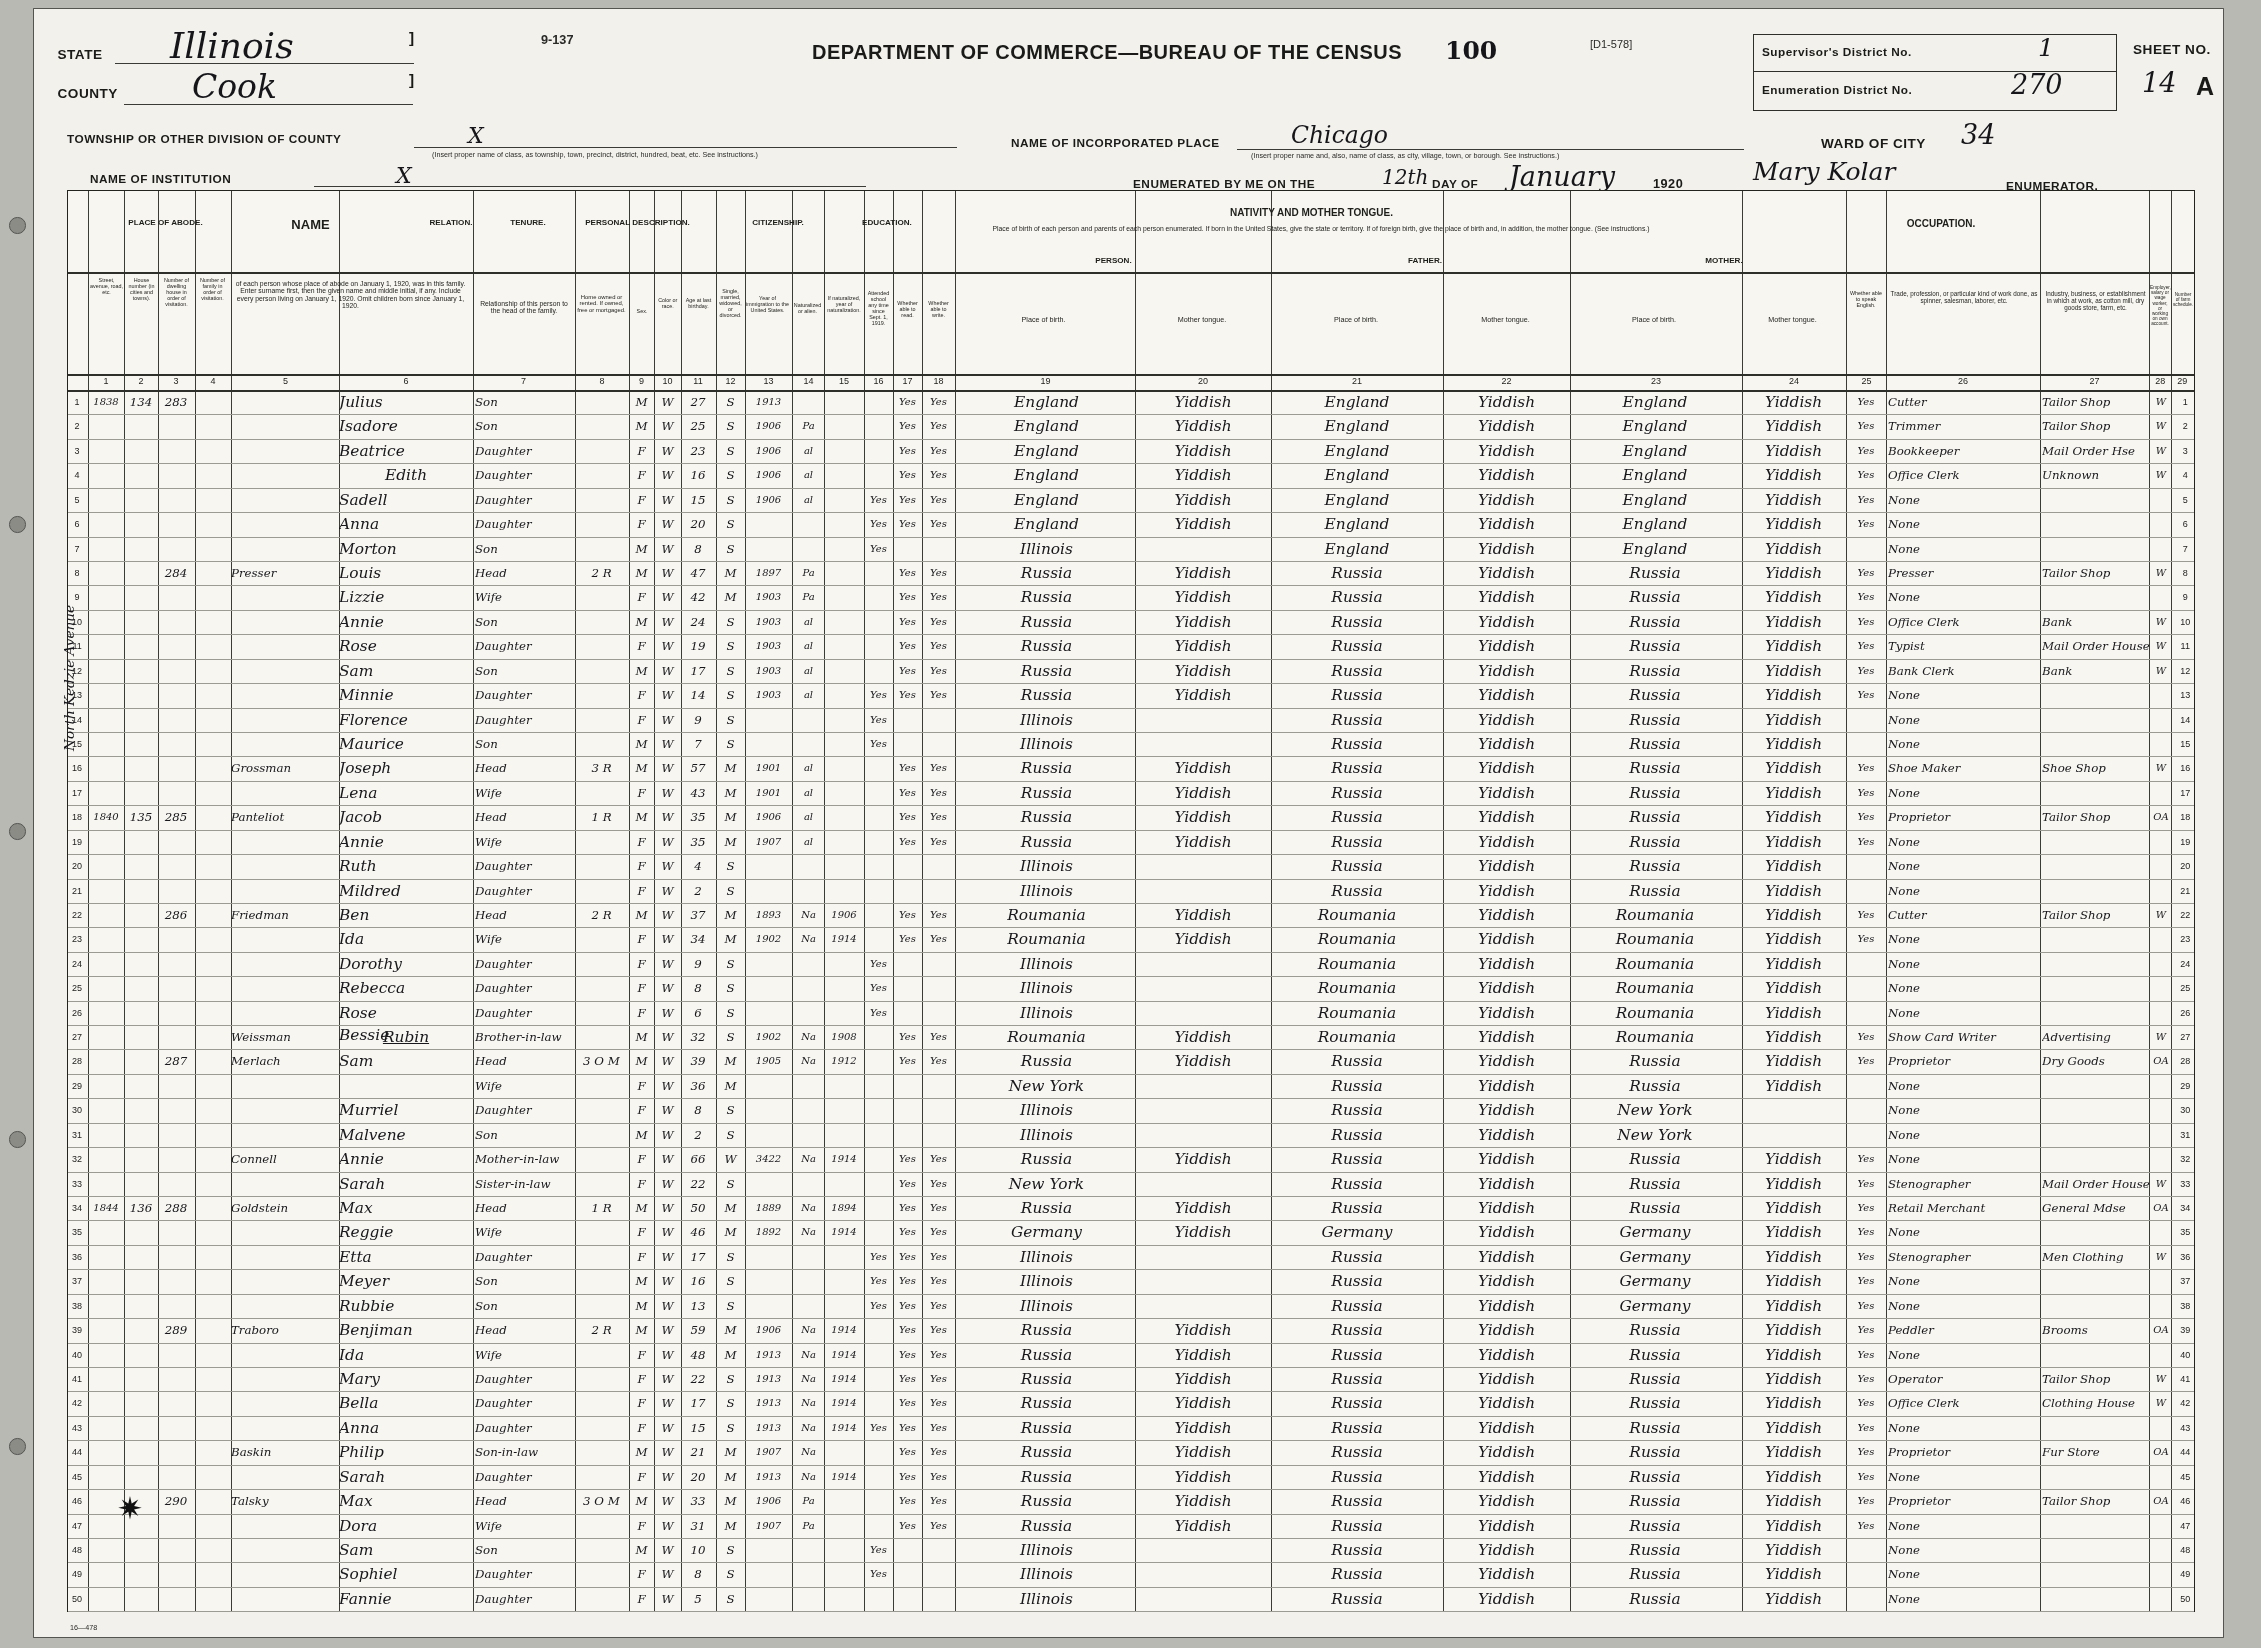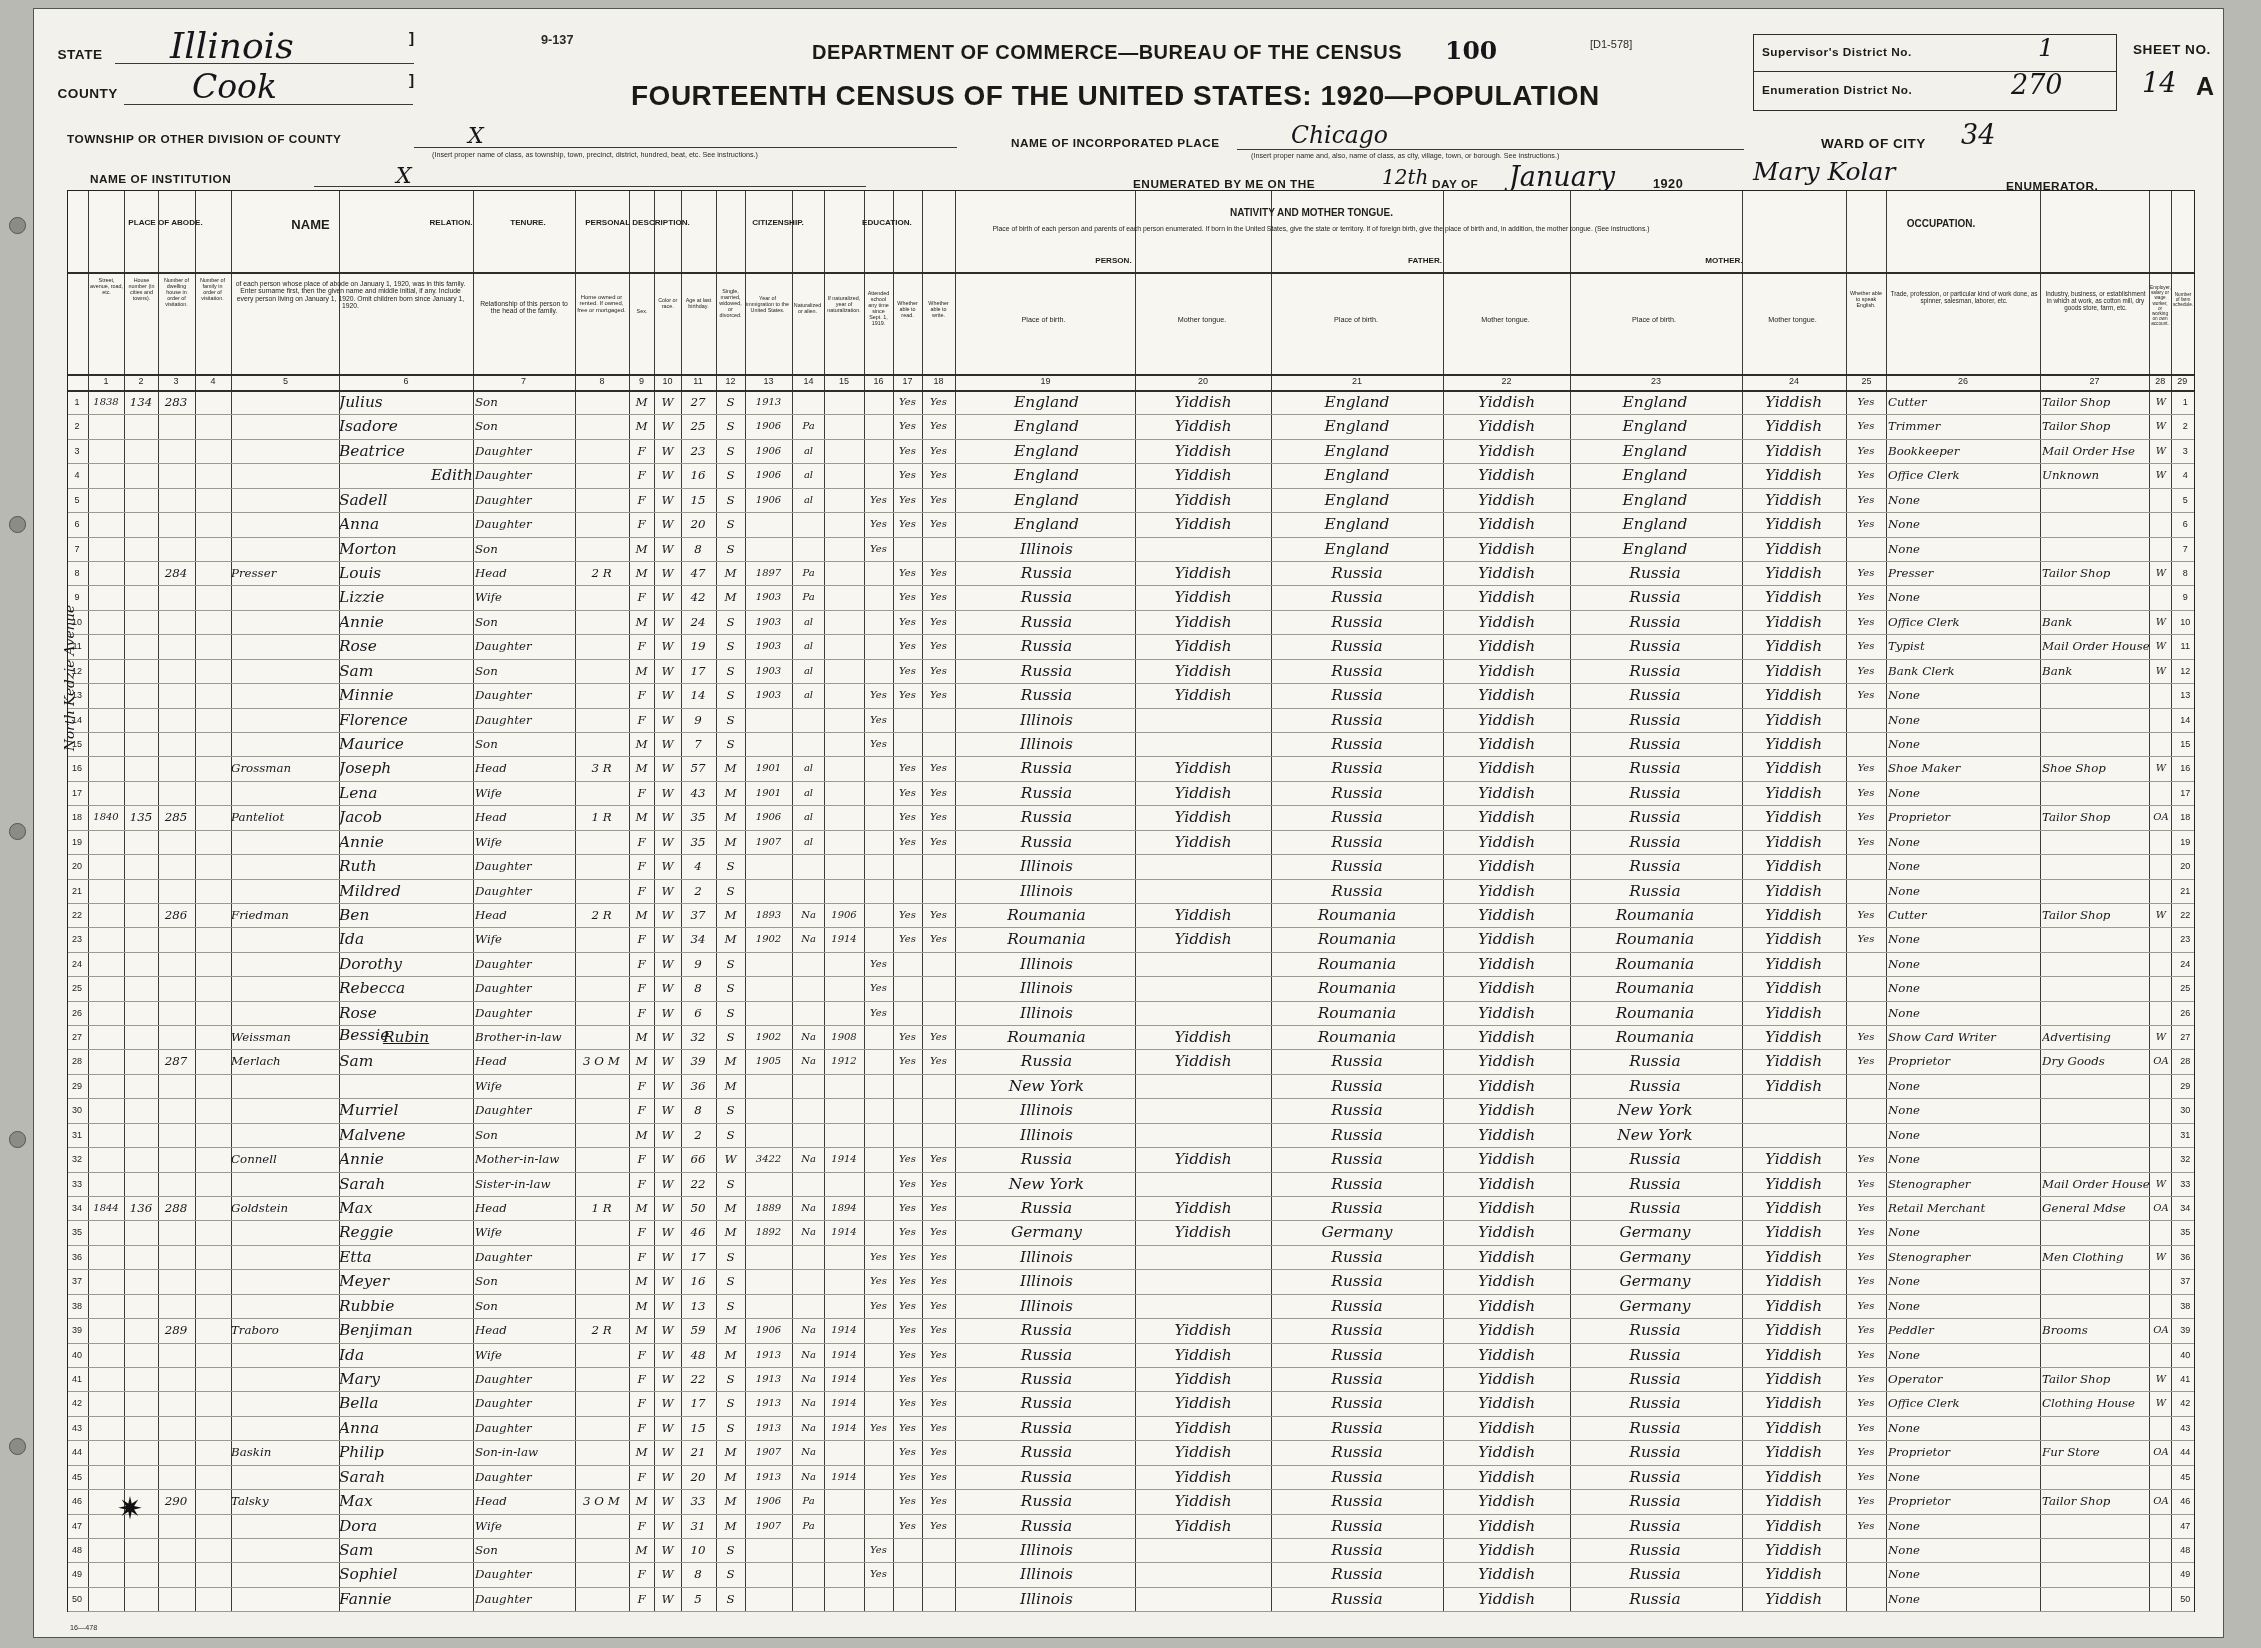--- a/index.html
+++ b/index.html
@@ -183,21 +183,20 @@
       <span class="lbl" style="left:56px; top:163px; font-size:11.8px;">NAME OF INSTITUTION</span>
       <span class="script" style="left:362px; top:154px; font-size:22px;">X</span>
       <span class="dotline" style="left:280px; top:177px; width:552px;"></span>
       <span class="tiny" style="left:299px; top:179px;">(Insert name of institution, if any, and indicate the lines on which the entries are made.   See instructions.)</span>
 
       <span class="tiny" style="left:507px; top:23.5px; font-size:12.7px; font-weight:bold;">9-137</span>
       <span class="lbl" style="left:778px; top:32px; font-size:20px;">DEPARTMENT OF COMMERCE—BUREAU OF THE CENSUS</span>
       <span class="script" style="left:1411px; top:27px; font-size:25px; font-style:normal; font-weight:bold;">100</span>
       <span class="tiny" style="left:1556px; top:29px; font-size:11px;">[D1-578]</span>
 
-      <span class="lbl" style="left:597px; top:71px; font-size:28px;">FOURTEENTH CENSUS OF THE UNITED STATES: 1920—POPULATION</span>
 
       <span class="lbl" style="left:977px; top:127px; font-size:11.8px;">NAME OF INCORPORATED PLACE</span>
       <span class="script" style="left:1257px; top:112px; font-size:23.5px;">Chicago</span>
       <span class="dotline" style="left:1203px; top:140px; width:507px;"></span>
       <span class="tiny" style="left:1217px; top:142px;">(Insert proper name and, also, name of class, as city, village, town, or borough.   See instructions.)</span>
 
       <span class="lbl" style="left:1099px; top:168px; font-size:11.8px;">ENUMERATED BY ME ON THE</span>
       <span class="script" style="left:1348px; top:156px; font-size:20px;">12th</span>
       <span class="lbl" style="left:1398px; top:168px; font-size:11.8px;">DAY OF</span>
       <span class="script" style="left:1475px; top:152px; font-size:27px;">January</span>
@@ -455,21 +454,21 @@
             <div class="cell" style="left: 1503px; width: 168px; top: 248px; height: 24.4px; line-height: 24.4px; text-align: center;">England</div>
             <div class="cell" style="left: 1675px; width: 101px; top: 248px; height: 24.4px; line-height: 24.4px; text-align: center;">Yiddish</div>
             <div class="cell xs" style="left: 1778px; width: 40px; top: 248px; height: 24.4px; line-height: 24.4px; text-align: center;">Yes</div>
             <div class="cell sm" style="left: 1820px; width: 150px; top: 248px; height: 24.4px; line-height: 24.4px; text-align: left;">Bookkeeper</div>
             <div class="cell sm" style="left: 1974px; width: 107px; top: 248px; height: 24.4px; line-height: 24.4px; text-align: left;">Mail Order Hse</div>
             <div class="cell xs" style="left: 2082px; width: 22px; top: 248px; height: 24.4px; line-height: 24.4px; text-align: center;">W</div>
           </div>
           <div>
             <div class="rownum" style="left: 1.8px; top: 272px; height: 24.4px; line-height: 24.4px;">4</div>
             <div class="rownum" style="left: 2110px; top: 272px; height: 24.4px; line-height: 24.4px;">4</div>
-            <div class="cell" style="left: 271px; width: 134px; top: 272px; height: 24.4px; line-height: 24.4px; text-align: right;">Edith</div>
+            <div class="cell" style="left: 271px; width: 134px; top: 272px; height: 24.4px; line-height: 24.4px; text-align: center;">Edith</div>
             <div class="cell sm" style="left: 407px; width: 100px; top: 272px; height: 24.4px; line-height: 24.4px; text-align: left;">Daughter</div>
             <div class="cell sm" style="left: 561px; width: 25px; top: 272px; height: 24.4px; line-height: 24.4px; text-align: center;">F</div>
             <div class="cell sm" style="left: 586px; width: 27px; top: 272px; height: 24.4px; line-height: 24.4px; text-align: center;">W</div>
             <div class="cell sm" style="left: 613px; width: 34px; top: 272px; height: 24.4px; line-height: 24.4px; text-align: center;">16</div>
             <div class="cell sm" style="left: 648px; width: 29px; top: 272px; height: 24.4px; line-height: 24.4px; text-align: center;">S</div>
             <div class="cell xs" style="left: 677px; width: 47px; top: 272px; height: 24.4px; line-height: 24.4px; text-align: center;">1906</div>
             <div class="cell xs" style="left: 724px; width: 33px; top: 272px; height: 24.4px; line-height: 24.4px; text-align: center;">al</div>
             <div class="cell xs" style="left: 825px; width: 29px; top: 272px; height: 24.4px; line-height: 24.4px; text-align: center;">Yes</div>
             <div class="cell xs" style="left: 854px; width: 33px; top: 272px; height: 24.4px; line-height: 24.4px; text-align: center;">Yes</div>
             <div class="cell" style="left: 890px; width: 177px; top: 272px; height: 24.4px; line-height: 24.4px; text-align: center;">England</div>

